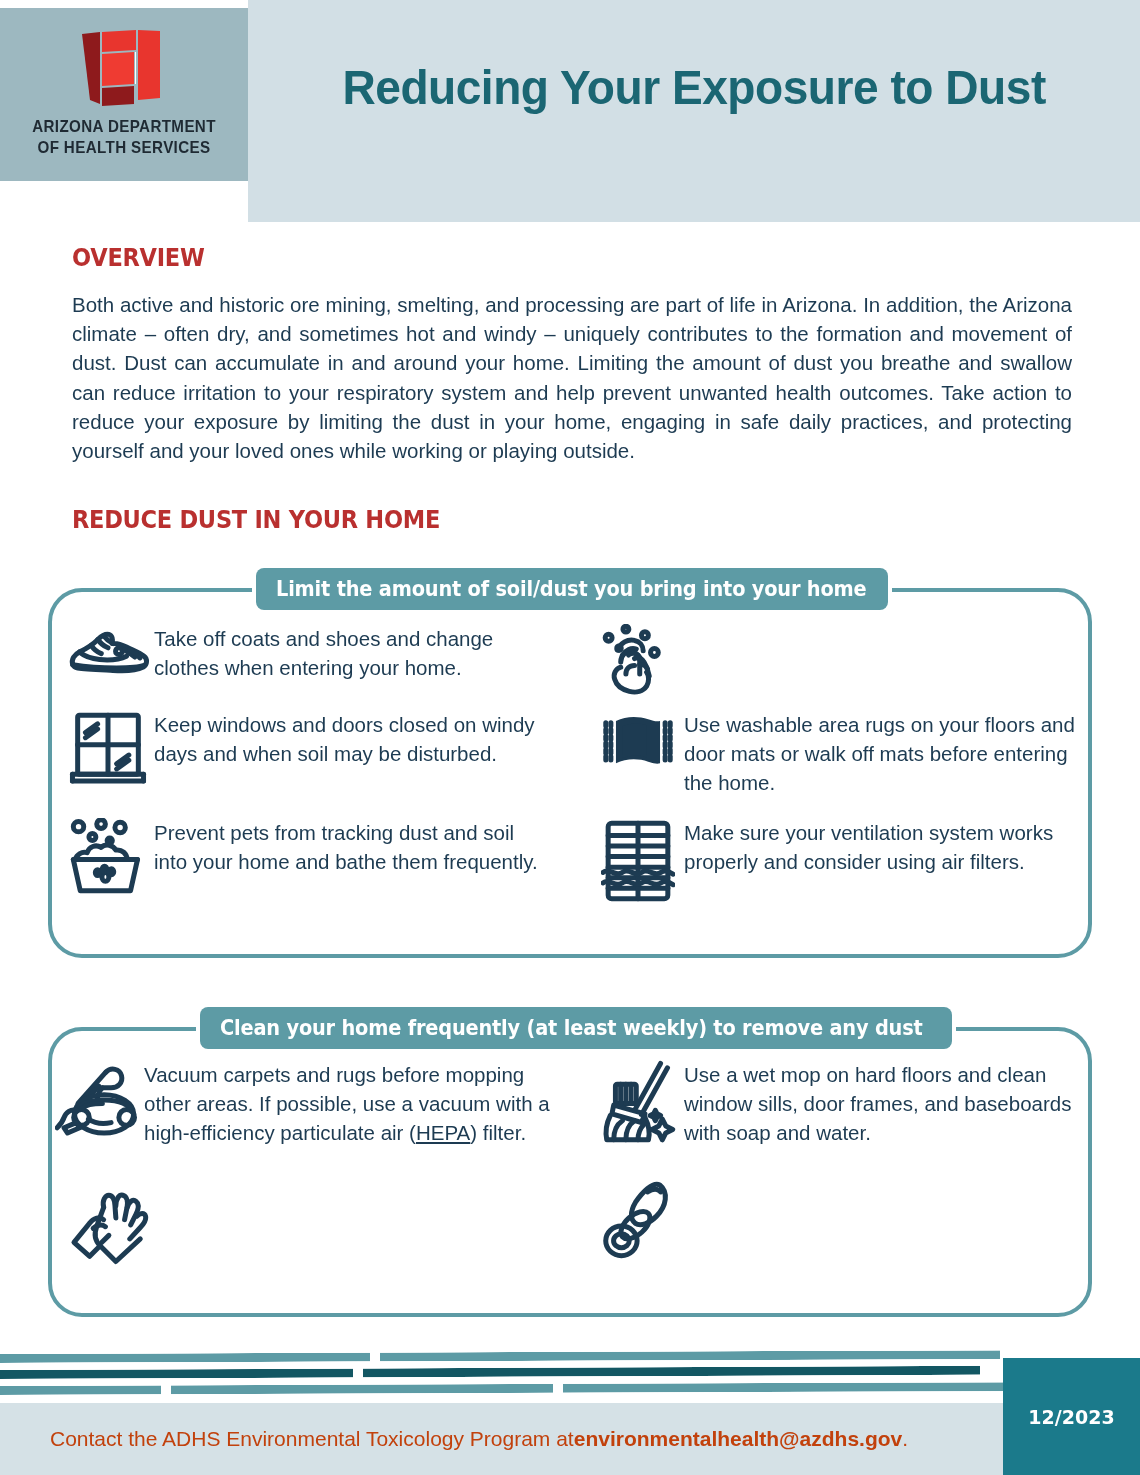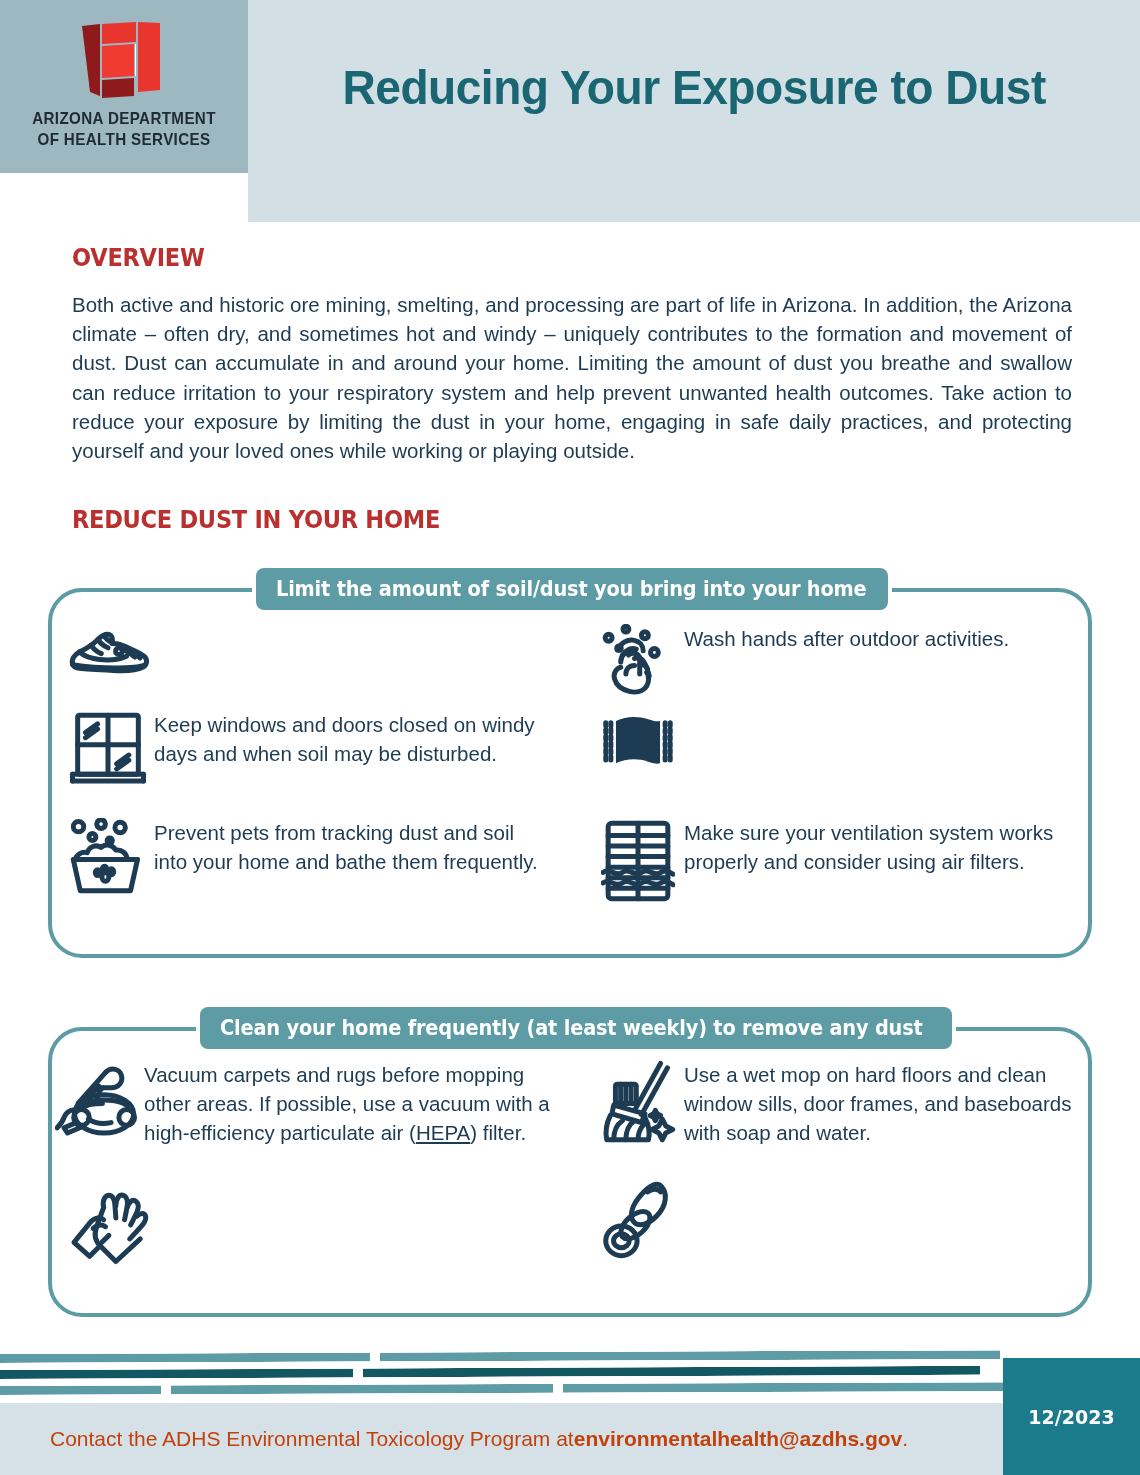--- a/index.html
+++ b/index.html
@@ -23,21 +23,21 @@
     height: 225px;
   }
   .header-band {
     position: absolute;
     left: 248px; top: 0;
     width: 892px; height: 222px;
     background: #d2dfe5;
   }
   .logo-box {
     position: absolute;
-    left: 0; top: 0;
+    left: 0; top: 8px;
     width: 248px; height: 173px;
     background: #9db8c0;
   }
   .logo-mark {
     position: absolute;
     left: 78px; top: 20px;
     width: 92px; height: 84px;
   }
   .logo-text {
     position: absolute;
@@ -230,20 +230,21 @@
       <path d="M16 33 C22 38 30 41 40 42 C52 43 64 42 72 38"></path>
       <path d="M38 18 C41 23 45 26 50 28"></path>
       <path d="M30 25 C33 30 37 33 42 35"></path>
       <path d="M45 14 C48 18 52 21 56 23"></path>
       <path d="M8 48 C20 50 40 52 60 52 C76 52 88 51 93 49"></path>
       <circle cx="63" cy="32" r="4"></circle>
       <path d="M70 31 C74 33 78 36 82 39"></path>
       <path d="M76 30 C80 33 85 36 88 40"></path>
     </svg>
   </div>
+  <div class="tip-text">Take off coats and shoes and change clothes when entering your home.</div>
 </div>
 
 <div class="tip" style="left:62px; top:710px; width:490px;">
   <div class="tip-icon">
     <svg class="ic" width="78" height="78" viewBox="0 0 90 90">
       <rect x="10" y="6" width="70" height="68" rx="2"></rect>
       <line x1="45" y1="6" x2="45" y2="74"></line>
       <line x1="10" y1="40" x2="80" y2="40"></line>
       <line x1="4" y1="74" x2="86" y2="74"></line>
       <line x1="4" y1="74" x2="4" y2="82"></line>
@@ -289,21 +290,20 @@
       <path d="M20 30 C24 22 32 17 40 19 C46 20 50 25 50 31"></path>
       <path d="M26 36 C30 30 36 27 42 29"></path>
       <path d="M24 44 C24 36 30 31 37 32 C43 33 46 38 46 44 L46 58"></path>
       <path d="M33 36 C36 33 41 33 44 36 L50 44"></path>
       <path d="M40 40 C44 38 49 40 51 44 L55 52"></path>
       <path d="M46 47 C50 46 54 49 55 53 L57 60"></path>
       <path d="M24 50 C18 52 15 58 17 64 C19 71 26 76 34 78 C42 80 50 78 54 72 C57 67 57 60 54 56"></path>
       <path d="M30 58 C30 52 34 48 40 48"></path>
     </svg>
   </div>
-  <div class="tip-text">Wash hands after outdoor activities.</div>
 </div>
 
 <div class="tip" style="left:592px; top:710px; width:490px;">
   <div class="tip-icon">
     <svg class="ic" width="78" height="66" viewBox="0 0 92 76">
       <path class="filled" d="M20 12 C32 6 46 6 58 10 C64 12 68 13 72 12 L72 62 C68 63 64 62 58 60 C46 56 32 56 20 62 Z"></path>
       <path class="filled" d="M28 18 C38 14 48 14 56 17 L56 55 C48 52 38 52 28 56 Z" fill="#ffffff"></path>
       <g>
         <line x1="14" y1="14" x2="14" y2="18"></line>
           <line x1="14" y1="22" x2="14" y2="26"></line>
@@ -325,20 +325,21 @@
           <line x1="78" y1="54" x2="78" y2="58"></line>
         <line x1="84" y1="14" x2="84" y2="18"></line>
           <line x1="84" y1="22" x2="84" y2="26"></line>
         <line x1="84" y1="30" x2="84" y2="34"></line>
           <line x1="84" y1="38" x2="84" y2="42"></line>
         <line x1="84" y1="46" x2="84" y2="50"></line>
           <line x1="84" y1="54" x2="84" y2="58"></line>
       </g>
     </svg>
   </div>
+  <div class="tip-text">Use washable area rugs on your floors and door mats or walk off mats before entering the home.</div>
 </div>
 
 <div class="tip" style="left:592px; top:818px; width:490px;">
   <div class="tip-icon">
     <svg class="ic" width="74" height="86" viewBox="0 0 84 98">
       <rect x="8" y="6" width="68" height="86" rx="4"></rect>
       <line x1="8" y1="20" x2="76" y2="20"></line>
       <line x1="8" y1="32" x2="76" y2="32"></line>
       <line x1="8" y1="44" x2="76" y2="44"></line>
       <line x1="8" y1="56" x2="76" y2="56"></line>

